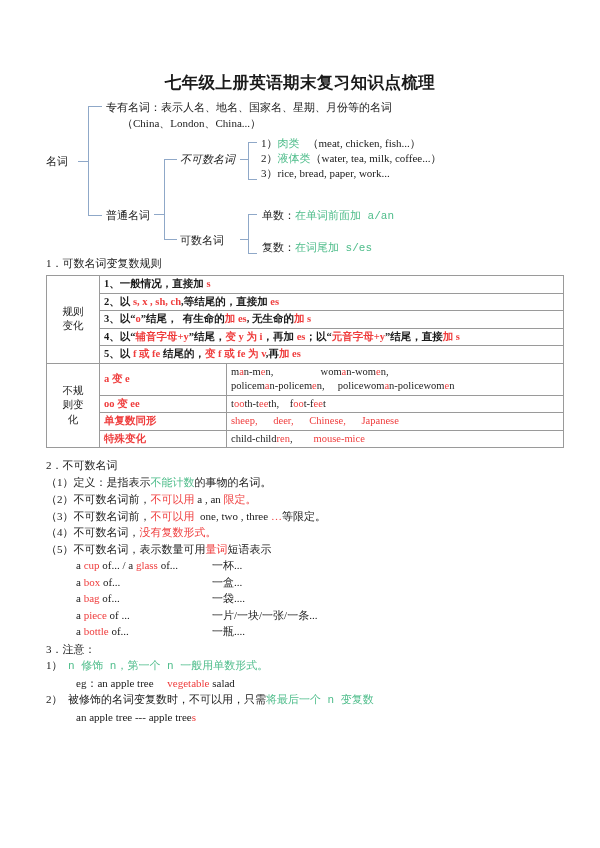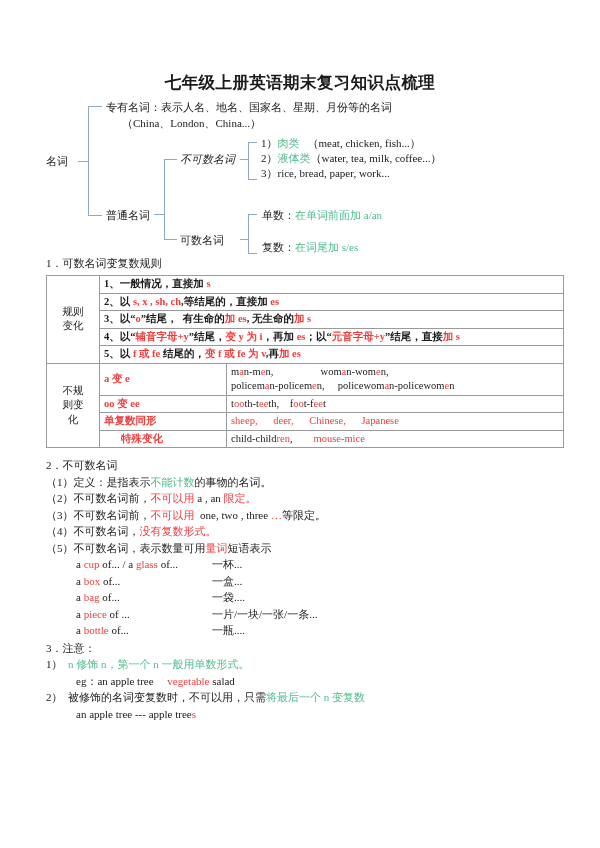--- a/index.html
+++ b/index.html
@@ -41,21 +41,21 @@
     letter-spacing: .2px;
   }
 
   
   .sec-head {
     font-size: 11px;
     margin: 0;
     padding-left: 46px;
   }
   .red   { color: #ef3d3d; }
-  .green { color: #4fbd8b; }
+  .green { color: #4fbd8b; font-family: Liberation Mono, monospace; }
   .blk   { color: #1a1a1a; }
 
   
   .tree {
     position: relative;
     margin-top: 6px;
     height: 150px;
     font-size: 11px;
   }
   .tree .lbl { position: absolute; white-space: nowrap; line-height: 15px; }
@@ -195,21 +195,21 @@
             <div><span class="blk" style="white-space: pre;">t</span><span class="red" style="white-space: pre;">oo</span><span class="blk" style="white-space: pre;">th-t</span><span class="red" style="white-space: pre;">ee</span><span class="blk" style="white-space: pre;">th,    f</span><span class="red" style="white-space: pre;">oo</span><span class="blk" style="white-space: pre;">t-f</span><span class="red" style="white-space: pre;">ee</span><span class="blk" style="white-space: pre;">t</span></div>
           </td>
       </tr>
       <tr>
         <td class="irr-key"><span class="red" style="white-space: pre;">单复数同形</span></td>
         <td class="irr-val">
             <div><span class="red" style="white-space: pre;">sheep,      deer,      Chinese,      Japanese</span></div>
           </td>
       </tr>
       <tr>
-        <td class="irr-key"><span class="red" style="white-space: pre; margin-left: 17px;">特殊变化</span></td>
+        <td class="irr-key"><span class="red" style="white-space: pre;">特殊变化</span></td>
         <td class="irr-val">
             <div><span class="blk" style="white-space: pre;">child-child</span><span class="red" style="white-space: pre;">ren</span><span class="blk" style="white-space: pre;">,</span><span class="red" style="white-space: pre;">        mouse-mice</span></div>
           </td>
       </tr>
     </tbody>
   </table>
 
   <div class="block" style="margin-top:9px;">
     <div>2．不可数名词</div>
     <div id="sec2-items">

